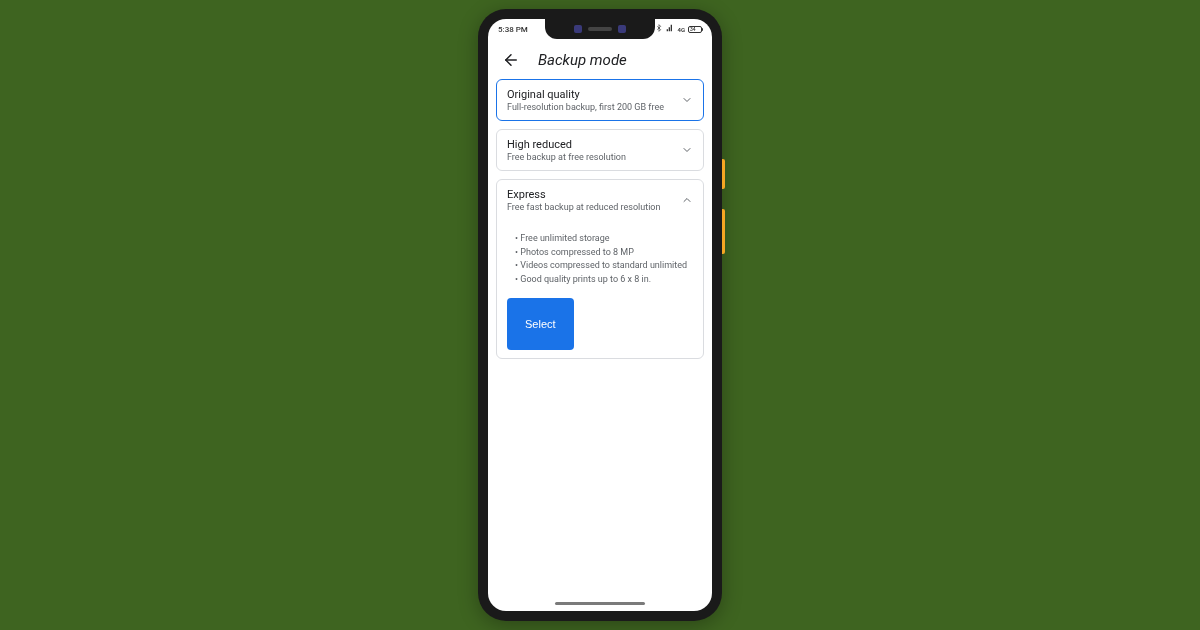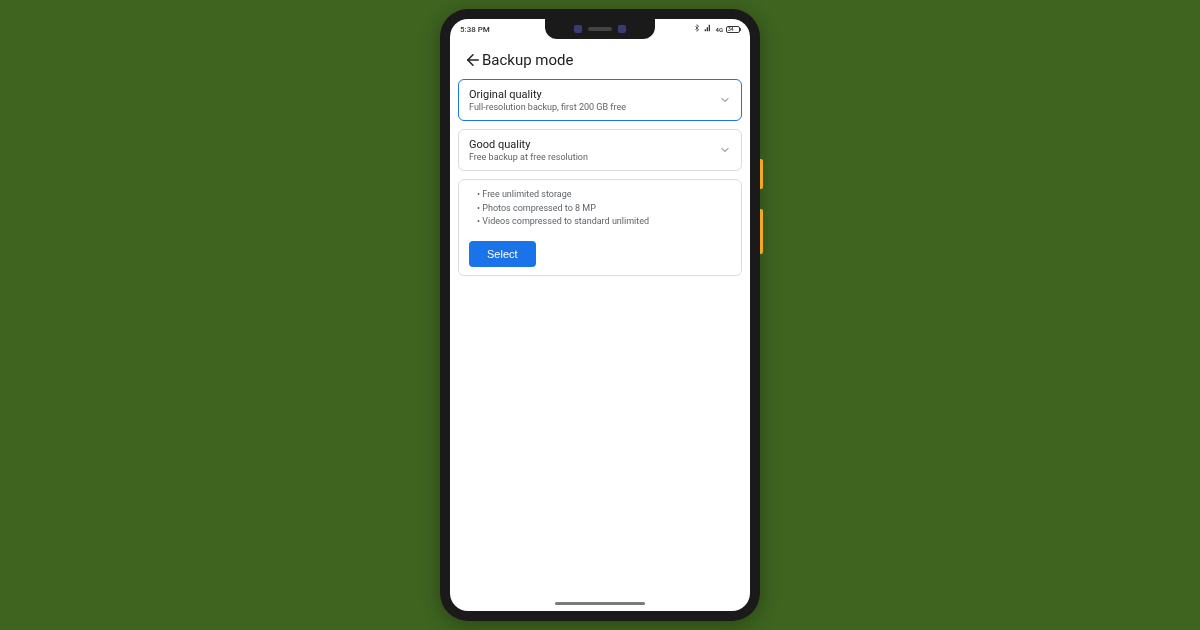--- a/index.html
+++ b/index.html
@@ -7,21 +7,21 @@
     width: 1200px;
     height: 630px;
     background: #3e6420;
     font-family: -apple-system, BlinkMacSystemFont, "Segoe UI", Roboto, Arial, sans-serif;
     display: flex;
     align-items: center;
     justify-content: center;
     overflow: hidden;
   }
   .phone {
-    width: 320px;
+    width: 244px;
     height: 612px;
     background: #1a1a1a;
     border-radius: 28px;
     padding: 10px;
     position: relative;
     box-shadow: 0 4px 20px rgba(0,0,0,0.3);
   }
   .side-btn {
     position: absolute;
     right: -3px;
@@ -67,51 +67,53 @@
     font-weight: 500;
   }
   .statusbar .right { display:flex; gap:3px; align-items:center; }
   .bat { width:14px; height:7px; border:0.8px solid #333; border-radius:2px; position:relative; display:inline-block;}
   .bat::after { content:""; position:absolute; right:-2px; top:1.5px; width:1.5px; height:3px; background:#333; border-radius:0 1px 1px 0;}
   .bat::before { content:"34"; position:absolute; font-size:5px; left:1px; top:-0.5px; color:#333;}
   .header {
     display: flex;
     align-items: center;
     padding: 12px 14px 10px;
+    gap: 18px;
+    font-style: italic;
   }
   .back-arrow svg { width: 18px; height: 18px; display:block; }
   .header-title { font-size: 15px; font-weight: 400; color: #202124; }
   .content { padding: 0 8px; }
   .card {
     border: 1px solid #dadce0;
     border-radius: 6px;
     padding: 8px 10px;
     margin-bottom: 8px;
     position: relative;
   }
   .card.selected { border: 1.5px solid #1a73e8; }
   .card-head { display:flex; justify-content:space-between; align-items:center; }
   .card-titles { flex:1; }
   .card-title { font-size: 11px; color: #202124; }
   .card-sub { font-size: 9px; color: #5f6368; margin-top: 1px; }
   .chev svg { width:12px; height:12px; display:block; }
-  .details { margin-top: 0; }
+  .details { margin-top: 20px; }
   .details .bullet {
     font-size: 9px;
     color: #5f6368;
     padding-left: 8px;
     line-height: 1.5;
   }
   .details .bullet::before { content:"• "; }
   .select-btn {
     margin-top: 12px;
     background: #1a73e8;
     color: #fff;
     border: none;
-    padding: 7px 18px;
+    padding: 20px 18px;
     border-radius: 4px;
     font-size: 11px;
     cursor: pointer;
   }
   .home-indicator {
     position:absolute;
     bottom:6px;
     left:50%;
     transform:translateX(-50%);
     width:90px;
@@ -173,36 +175,48 @@
             <svg viewBox="0 0 24 24" fill="none" stroke="#5f6368" stroke-width="2" stroke-linecap="round" stroke-linejoin="round">
                 <polyline points="6 9 12 15 18 9"></polyline>
               </svg>
           </span>
         </div>
       </div>
 
       <div class="card">
         <div class="card-head">
           <div class="card-titles">
-            <div class="card-title">Good quality</div>
+            <div class="card-title">High reduced</div>
             <div class="card-sub">Free backup at free resolution</div>
           </div>
           <span class="chev">
             <svg viewBox="0 0 24 24" fill="none" stroke="#5f6368" stroke-width="2" stroke-linecap="round" stroke-linejoin="round">
                 <polyline points="6 9 12 15 18 9"></polyline>
               </svg>
           </span>
         </div>
       </div>
 
       <div class="card">
+        <div class="card-head">
+          <div class="card-titles">
+            <div class="card-title">Express</div>
+            <div class="card-sub">Free fast backup at reduced resolution</div>
+          </div>
+          <span class="chev">
+            <svg viewBox="0 0 24 24" fill="none" stroke="#5f6368" stroke-width="2" stroke-linecap="round" stroke-linejoin="round">
+                <polyline points="18 15 12 9 6 15"></polyline>
+              </svg>
+          </span>
+        </div>
         <div class="details">
           <div class="bullet">Free unlimited storage</div>
           <div class="bullet">Photos compressed to 8 MP</div>
           <div class="bullet">Videos compressed to standard unlimited</div>
+          <div class="bullet">Good quality prints up to 6 x 8 in.</div>
           <button class="select-btn">Select</button>
         </div>
       </div>
 
     </div>
 
     <div class="home-indicator"></div>
   </div>
 </div>
 

